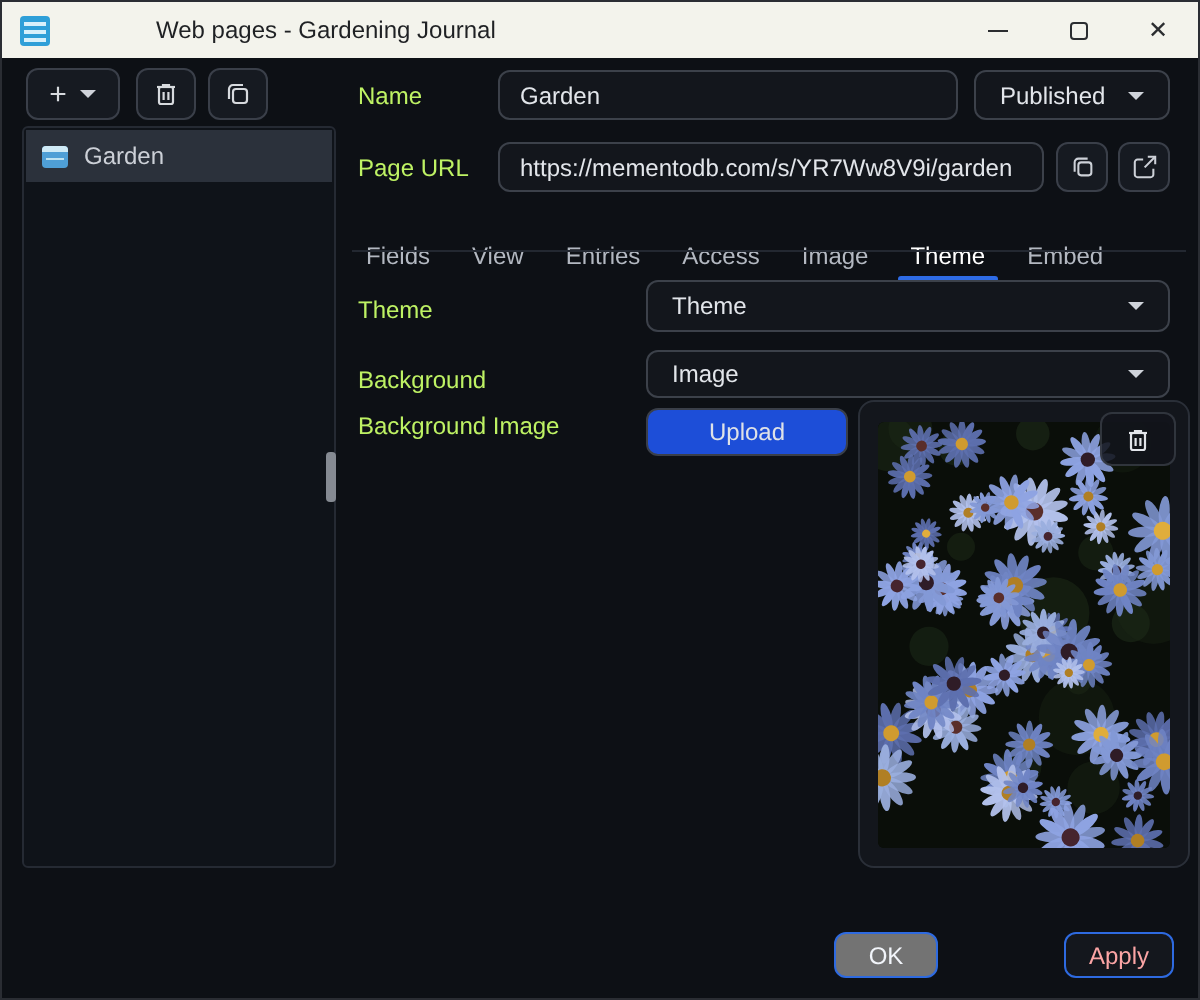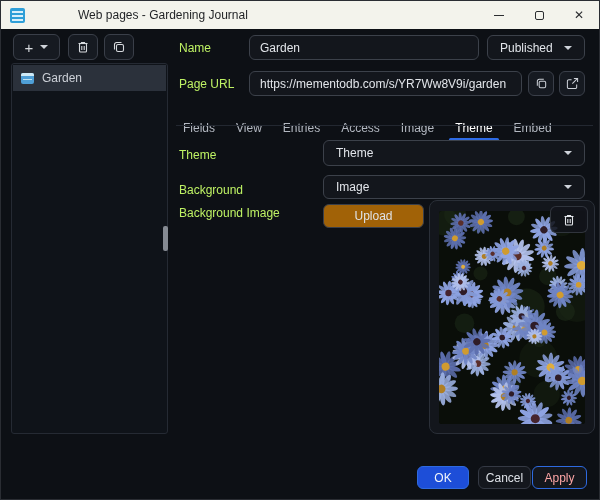--- a/index.html
+++ b/index.html
@@ -41,29 +41,29 @@
   .icon-btn { position:absolute; background:#161a21; border:1px solid #3a3f49; border-radius:6px; display:flex; align-items:center; justify-content:center; color:#cdd1d8; }
 
   
   .tabs { position:absolute; left:176px; top:116px; height:21px; display:flex; gap:9px; }
   .tab { position:relative; padding:0 6px; font-size:12px; color:#b3b8c1; display:flex; align-items:center; }
   .tab.active { color:#ffffff; }
   .tab.active::after { content:""; position:absolute; left:0; right:0; bottom:-3px; height:3px; border-radius:2px; background:#2e6be5; }
   .tabs-divider { position:absolute; left:175px; top:124px; width:417px; height:1px; background:#232831; }
 
   
-  .upload-btn { position:absolute; left:322px; top:203px; width:101px; height:24px; background:#a16207; border:1px solid #3a3f49; border-radius:6px; font-size:12px; color:#dfe2e7; display:flex; align-items:center; justify-content:center; }
+  .upload-btn { position:absolute; left:322px; top:203px; width:101px; height:24px; background:#1d4ed8; border:1px solid #3a3f49; border-radius:6px; font-size:12px; color:#dfe2e7; display:flex; align-items:center; justify-content:center; }
   .img-card { position:absolute; left:428px; top:199px; width:166px; height:234px; background:#13161c; border:1px solid #2a2f38; border-radius:8px; }
   .photo { position:absolute; left:9px; top:10px; width:146px; height:213px; border-radius:3px; overflow:hidden; background:#0a0e09; }
   .photo svg { display:block; }
   .photo-delete { position:absolute; right:6px; top:5px; width:38px; height:27px; background:rgba(18,21,27,0.88); border:1px solid rgba(70,75,85,0.6); border-radius:6px; display:flex; align-items:center; justify-content:center; color:#e2e5ea; }
 
   
   .footer-btn { position:absolute; top:465px; height:23px; border-radius:6px; font-size:12px; display:flex; align-items:center; justify-content:center; }
-  #btn-ok { left:416px; width:52px; background:#1d4ed8; border:1px solid #2e6ae0; color:#f2f5fa; }
+  #btn-ok { left:416px; width:52px; background:#737373; border:1px solid #2e6ae0; color:#f2f5fa; }
   #btn-cancel { left:477px; width:53px; background:#14171d; border:1px solid #343944; color:#dde1e7; }
   #btn-apply { left:531px; width:55px; background:#14171d; border:1px solid #2e6ae0; color:#fca5a5; }
 </style>
 </head>
 <body>
 
 <div class="window">
 
   <div class="titlebar">
     <div class="app-icon">
@@ -983,16 +983,15 @@
       <svg width="14" height="14" viewBox="0 0 14 14" fill="none" stroke="#e2e5ea" stroke-width="1.1">
         <path d="M2.5 3.5h9"></path>
           <path d="M5.5 3.5v-1h3v1"></path>
           <rect x="3.5" y="3.5" width="7" height="8.5" rx="1"></rect>
           <path d="M5.8 6v4M8.2 6v4"></path>
       </svg>
     </div>
   </div>
 
   <div class="footer-btn" id="btn-ok">OK</div>
-  <div class="footer-btn" id="btn-cancel">Cancel</div>
   <div class="footer-btn" id="btn-apply">Apply</div>
 
 </div>
 
 </body></html>

